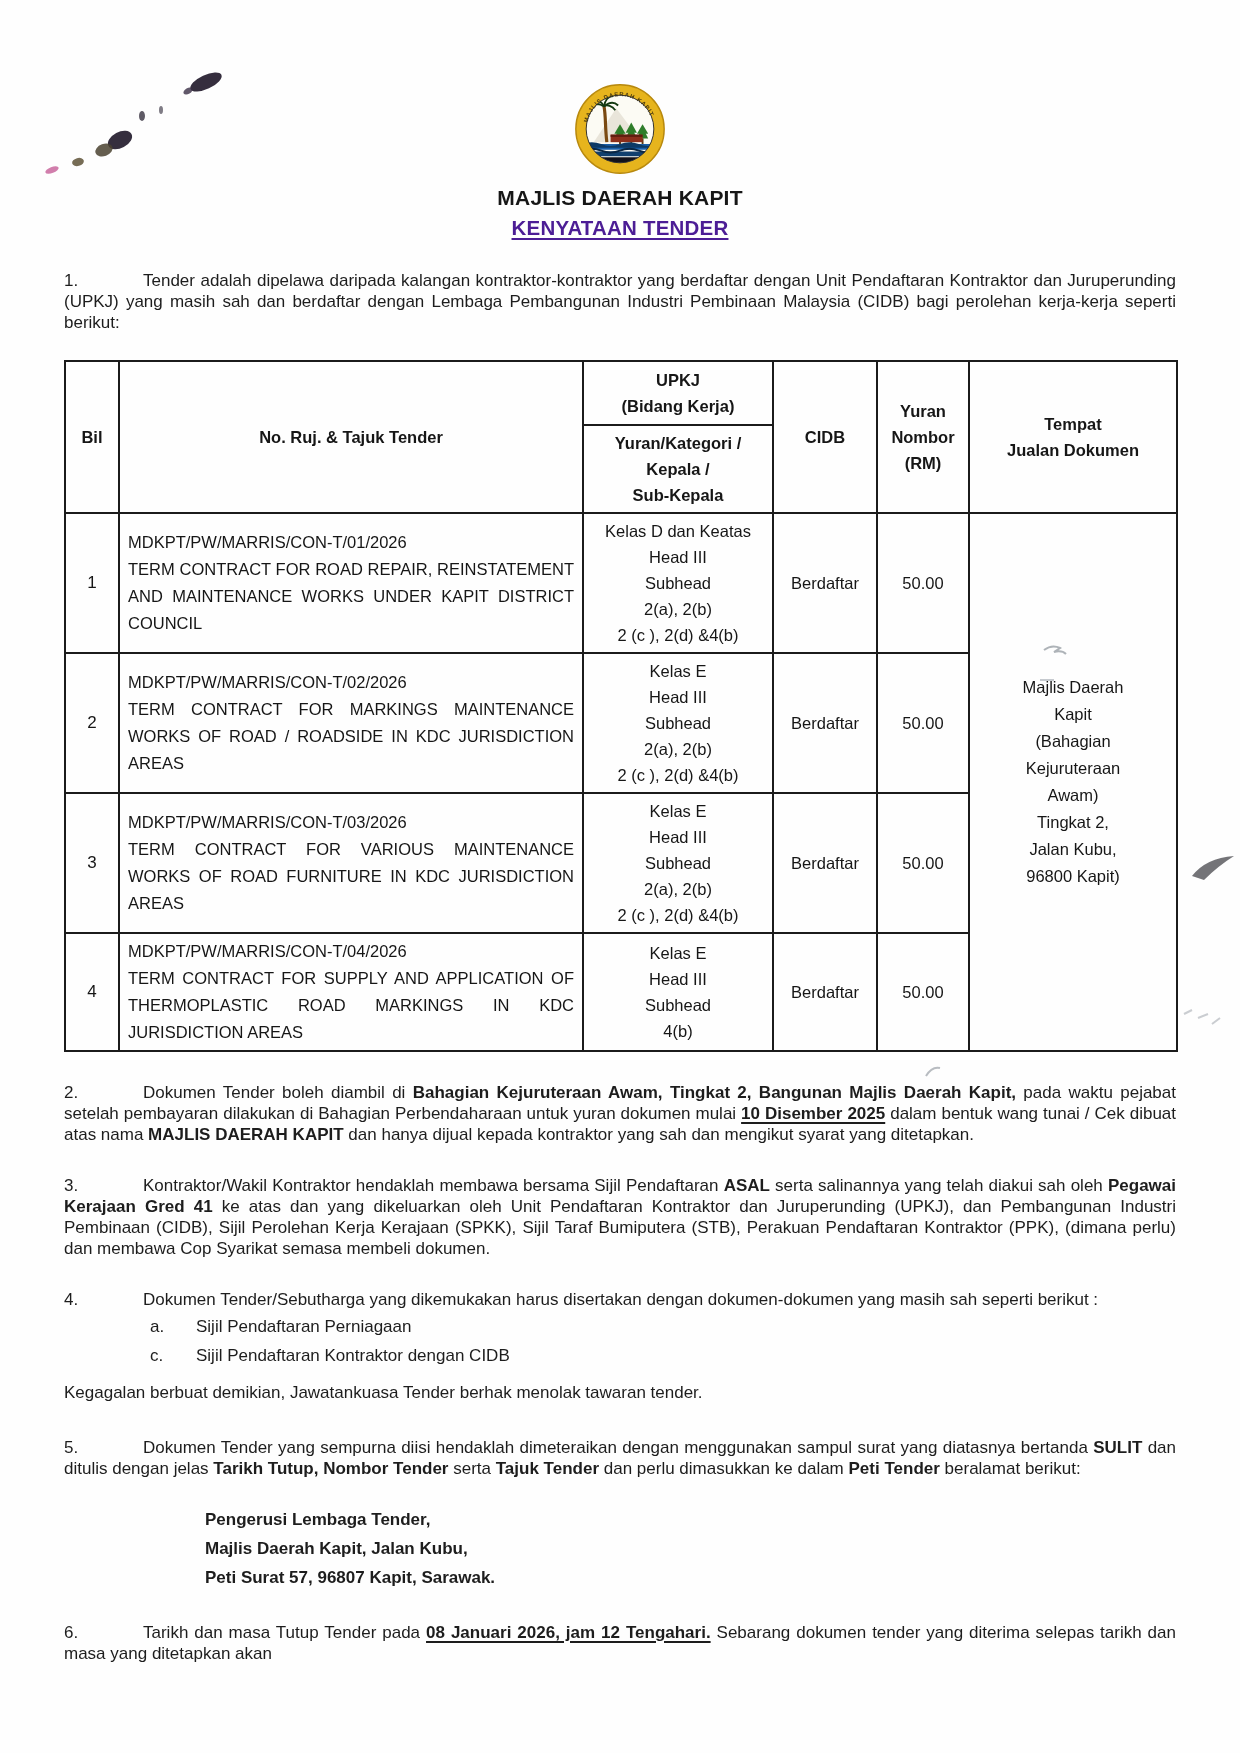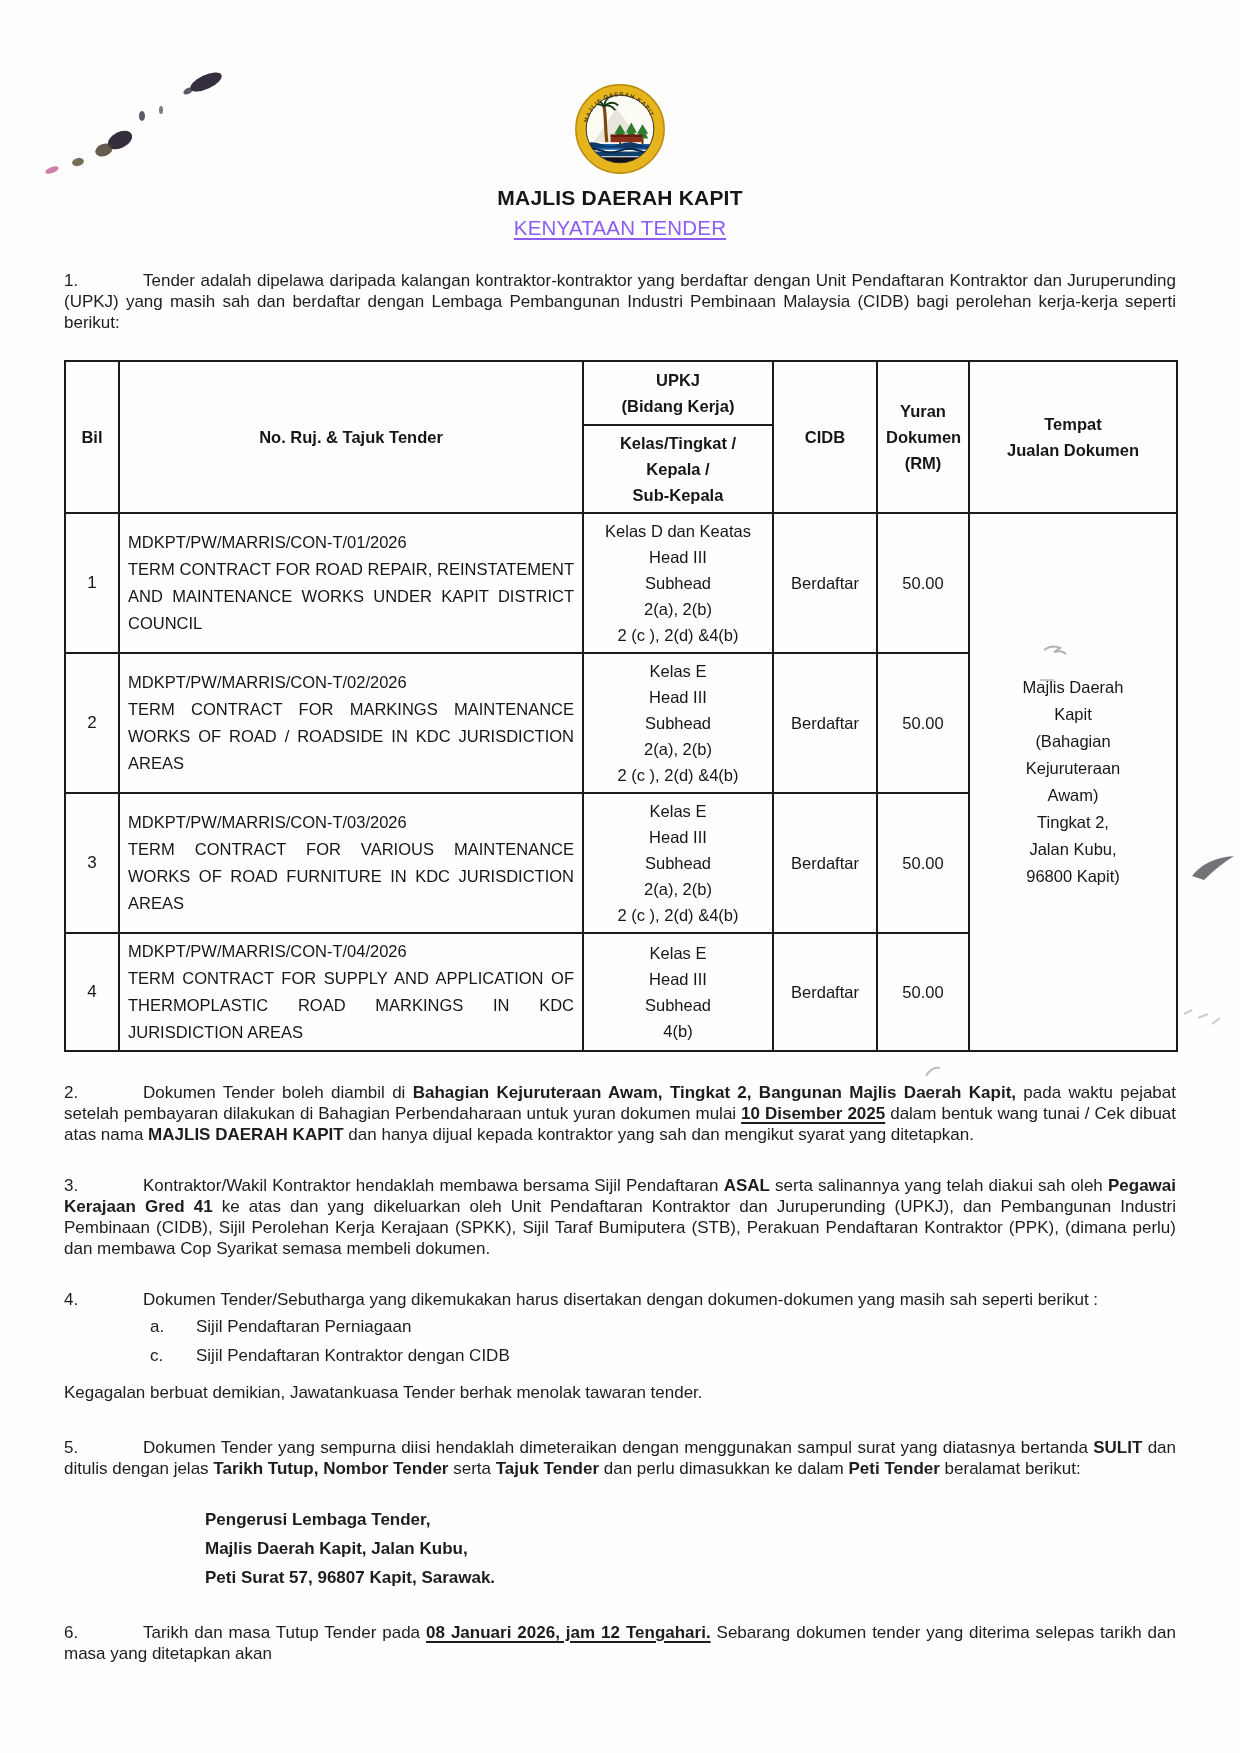--- a/index.html
+++ b/index.html
@@ -13,22 +13,22 @@
     overflow:hidden;
   }
   .content{padding:0 64px;}
   
   .crest-wrap{display:flex;justify-content:center;padding-top:82px;}
   .org-title{
     text-align:center;font-weight:700;font-size:21px;letter-spacing:.2px;
     margin-top:10px;color:#161616;
   }
   .doc-title{
-    text-align:center;font-weight:400;font-size:20.5px;letter-spacing:.2px;
-    margin-top:6px;color:#8b5cf6;text-decoration:underline;
+    text-align:center;font-weight:700;font-size:20.5px;letter-spacing:.2px;
+    margin-top:6px;color:#4c1d95;text-decoration:underline;
     text-underline-offset:3px;text-decoration-thickness:2px;
   }
   
   .para{
     font-size:17px;line-height:21px;text-align:justify;color:#1d1d1d;
   }
   .pnum{display:inline-block;width:79px;vertical-align:top;}
   .mt-intro{margin-top:30px;}
   
   table.tender{
@@ -161,27 +161,27 @@
           <col class="col-venue">
       </colgroup>
       <tbody>
           <tr>
         <th rowspan="2">Bil</th>
         <th rowspan="2">No. Ruj. &amp; Tajuk Tender</th>
         <th class="pre" style="height:54px;">UPKJ
 (Bidang Kerja)</th>
         <th rowspan="2">CIDB</th>
         <th rowspan="2" class="pre">Yuran
-Dokumen
+Nombor
 (RM)</th>
         <th rowspan="2" class="pre">Tempat
 Jualan Dokumen</th>
       </tr>
       <tr>
-        <th class="pre" style="height:52px;">Kelas/Tingkat / Kepala /
+        <th class="pre" style="height:52px;">Yuran/Kategori / Kepala /
 Sub-Kepala</th>
       </tr>
 
       <tr class="r-tall">
         <td class="bil">1</td>
         <td class="refcell">
           <div class="ref-no">MDKPT/PW/MARRIS/CON-T/01/2026</div>
           <div class="ref-title">TERM CONTRACT FOR ROAD REPAIR, REINSTATEMENT AND MAINTENANCE WORKS UNDER KAPIT DISTRICT COUNCIL</div>
         </td>
         <td class="upkj pre">Kelas D dan Keatas

